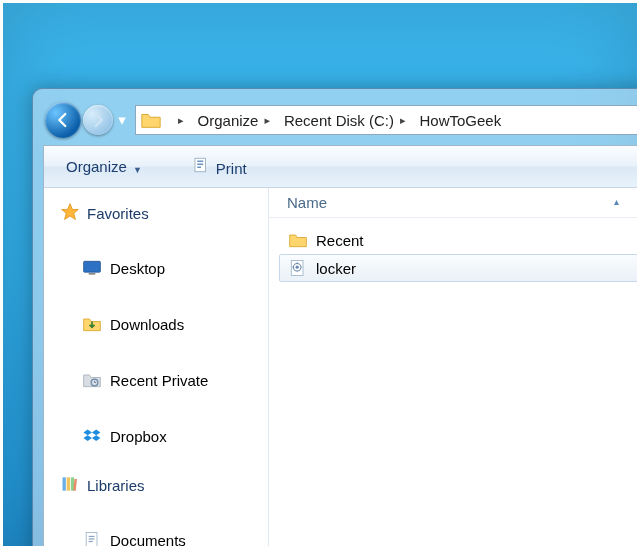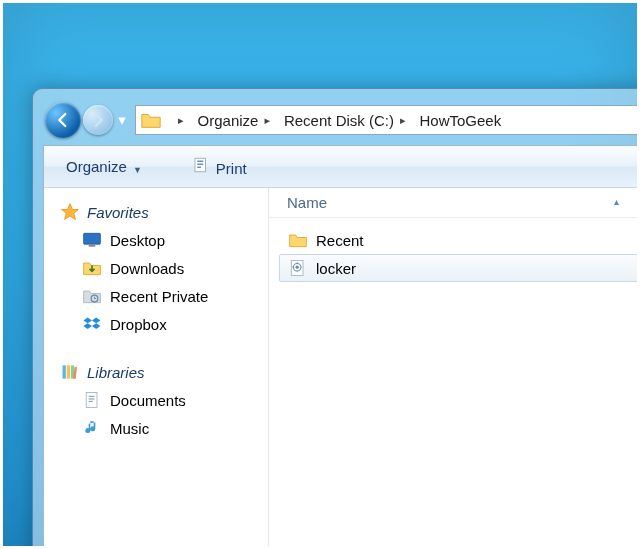--- a/index.html
+++ b/index.html
@@ -110,29 +110,29 @@
     display: flex;
     overflow: hidden;
   }
   .nav {
     width: 225px;
     border-right: 1px solid #e1e8ef;
     padding: 10px 0 0 6px;
     overflow: hidden;
   }
   .group-head {
-    display: flex; align-items: center; gap: 7px;
+    display: flex; align-items: flex-end; gap: 7px;
     padding: 4px 4px 4px 10px;
     color: #1c3b69;
-    font-style: italic;
   }
   .navitem {
     display: flex; align-items: center; gap: 8px;
     padding: 4px 4px 4px 32px;
     color: #000;
+    margin-top: 28px;
   }
   .navitem .ic, .group-head .ic { width: 20px; height: 20px; display:flex;align-items:center;justify-content:center; }
   .navgap { height: 20px; }
   .content {
     flex: 1;
     display: flex; flex-direction: column;
   }
   .colhead {
     height: 30px;
     display: flex; align-items: center;

